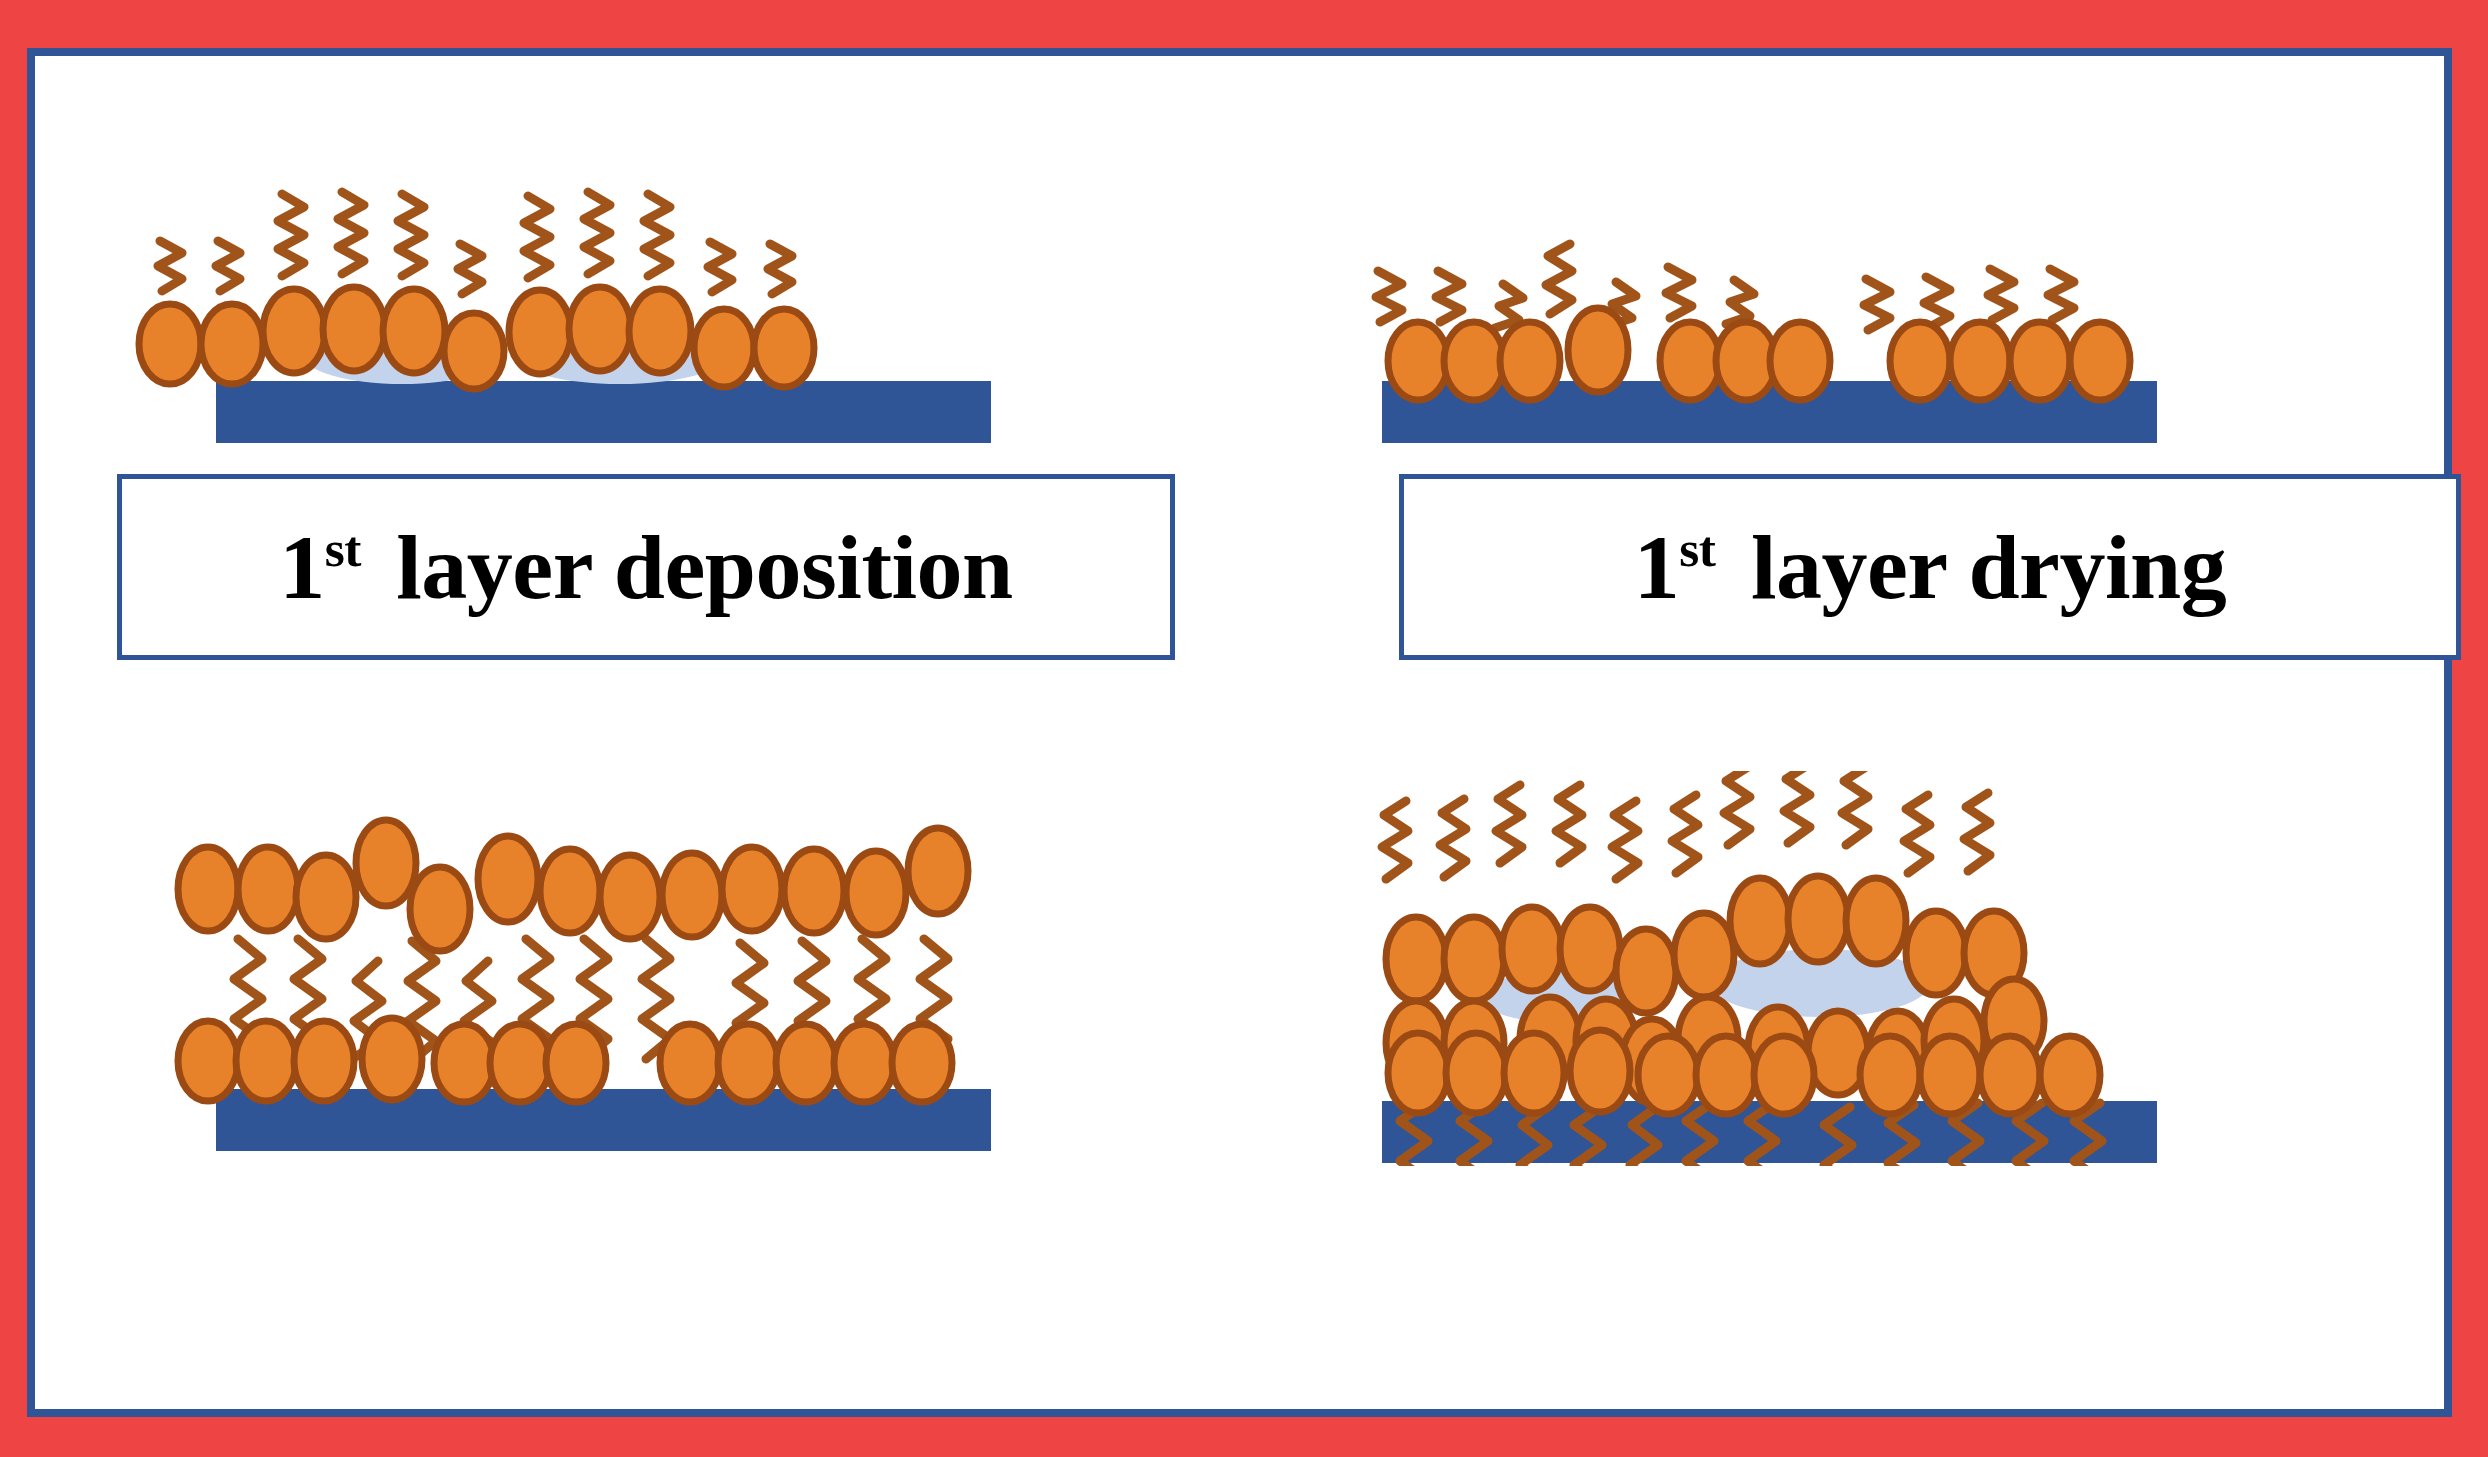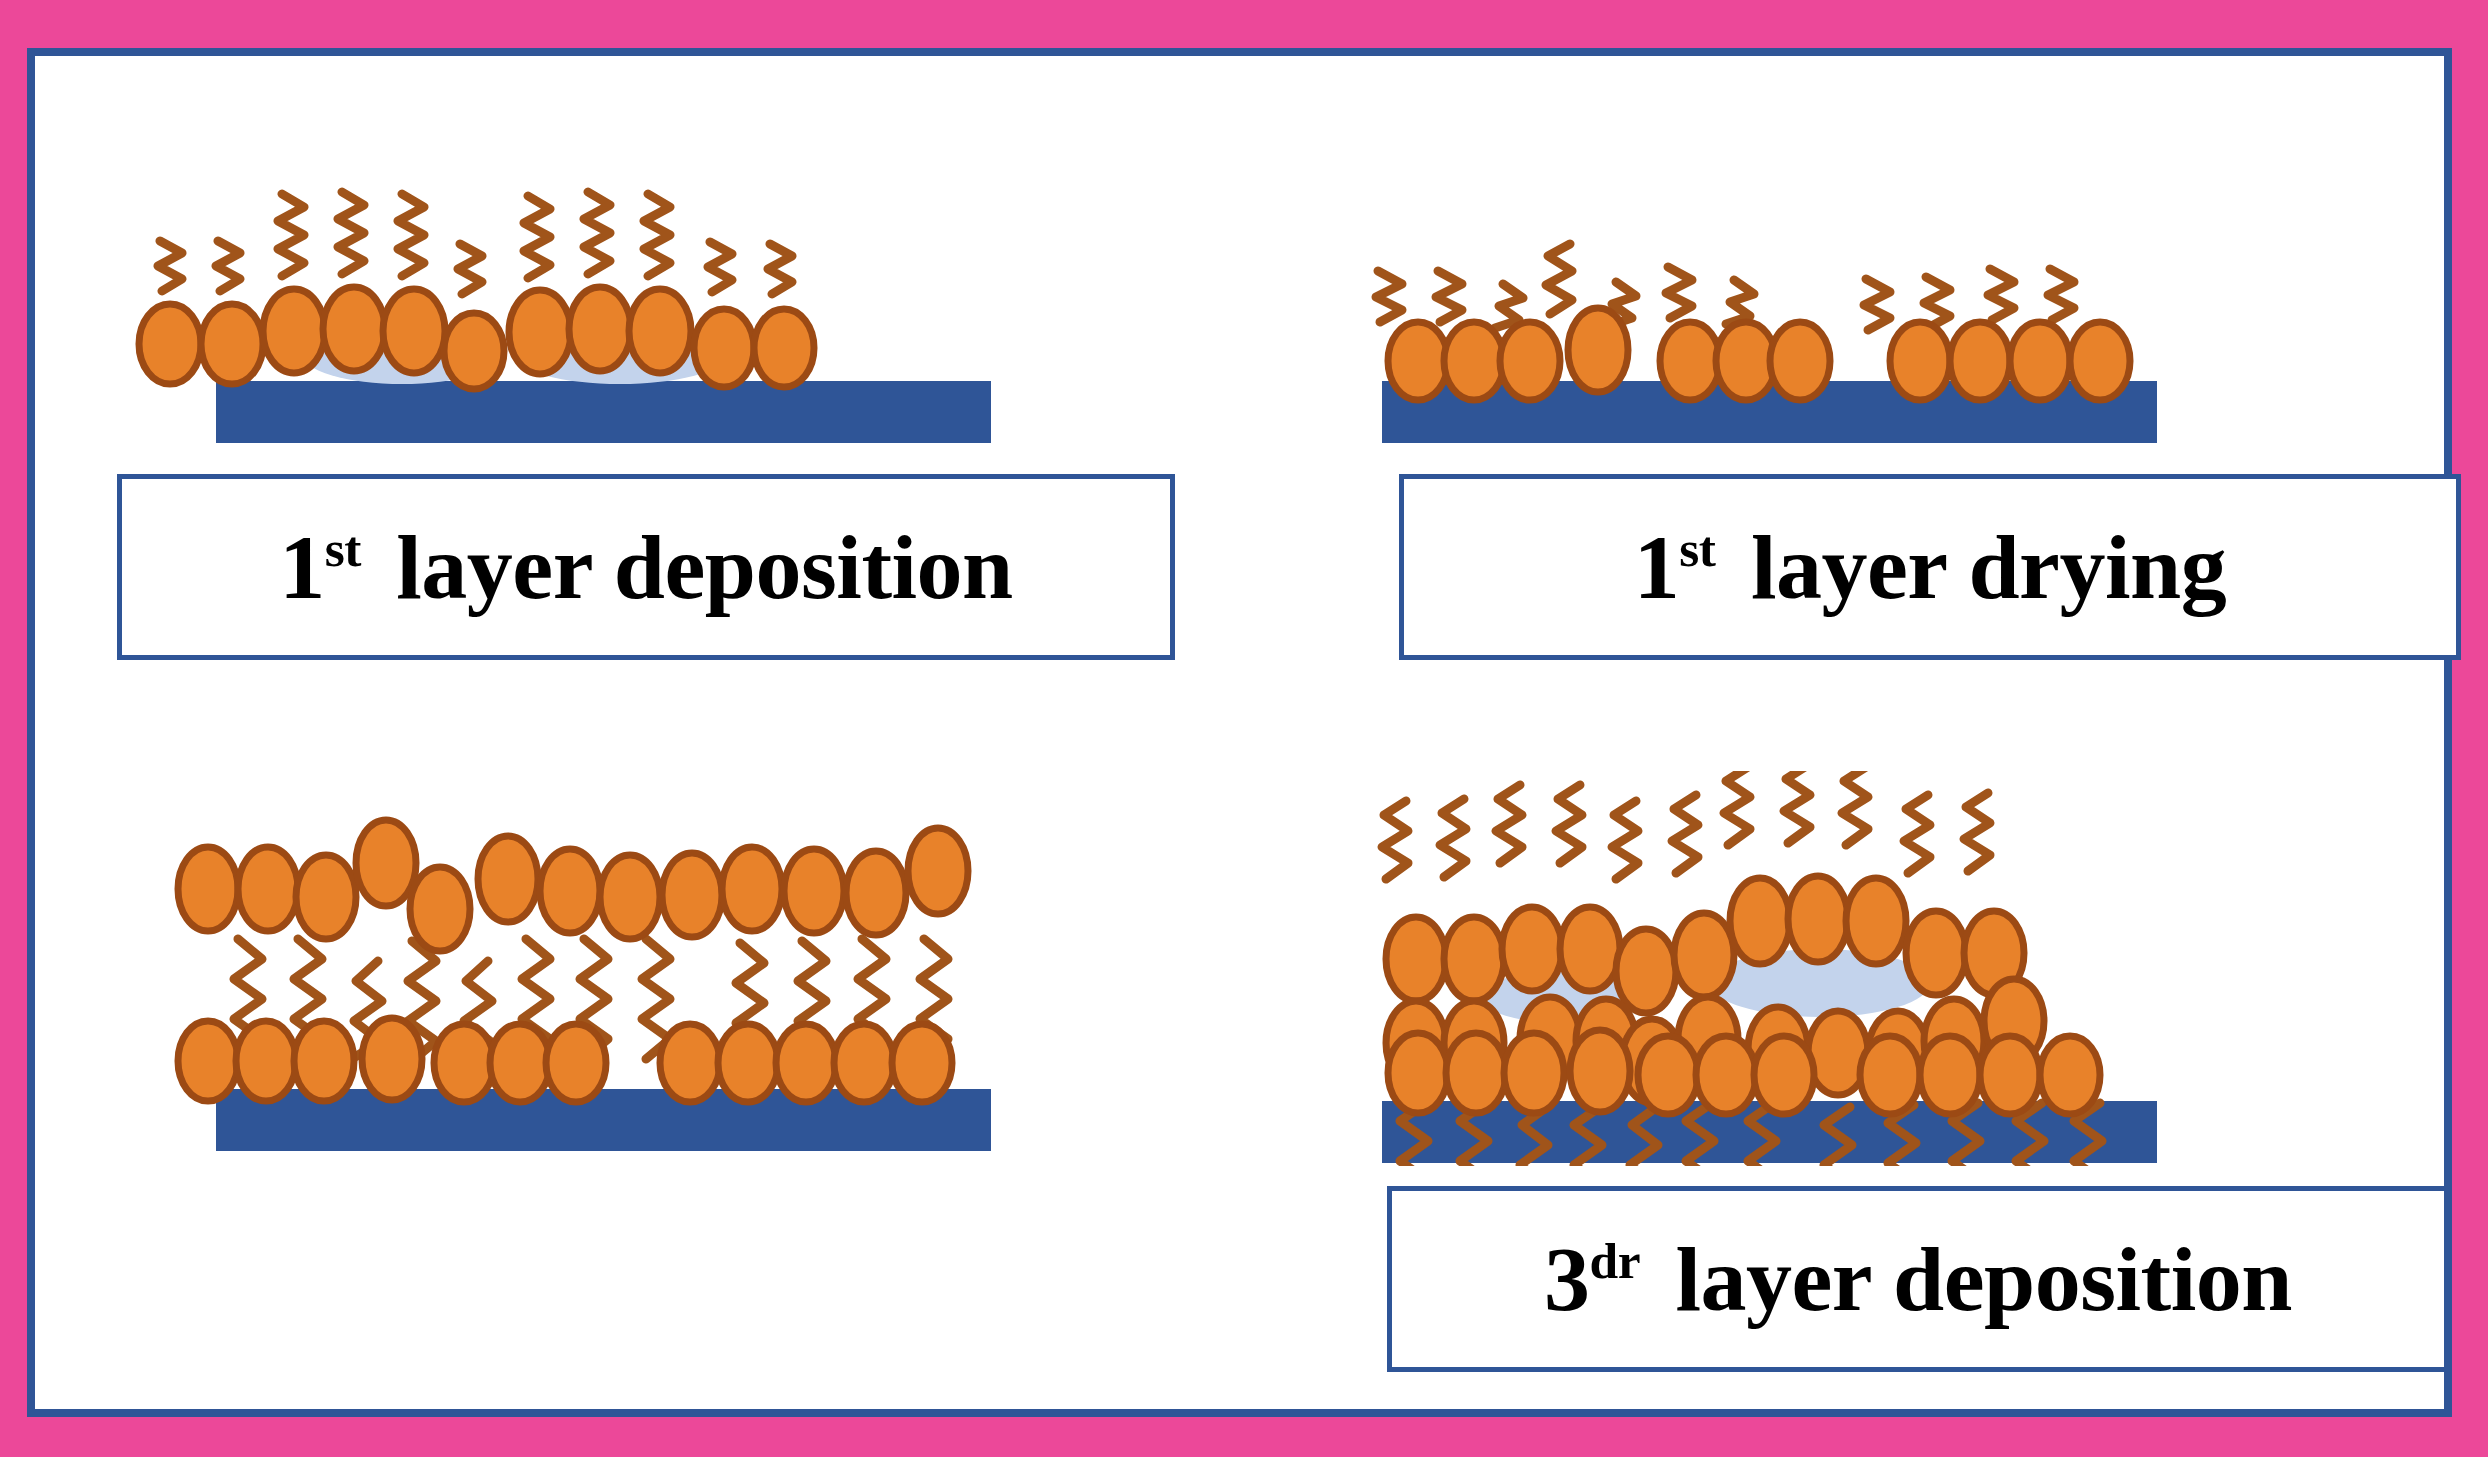--- a/index.html
+++ b/index.html
@@ -11,21 +11,21 @@
     width: 2488px;
     height: 1457px;
     font-family: "Liberation Serif", "DejaVu Serif", serif;
     overflow: hidden;
   }
 
   #figure-root {
     position: relative;
     width: 2488px;
     height: 1457px;
-    background: #ec4899;
+    background: #ef4444;
   }
 
   
   #outer-frame {
     position: absolute;
     left: 27px;
     top: 48px;
     width: 2425px;
     height: 1369px;
     border: 8px solid #2F5597;
@@ -357,21 +357,16 @@
             <ellipse cx="366" cy="304" rx="30" ry="39"></ellipse>
             <ellipse cx="424" cy="304" rx="30" ry="39"></ellipse>
             <ellipse cx="530" cy="304" rx="30" ry="39"></ellipse>
             <ellipse cx="590" cy="304" rx="30" ry="39"></ellipse>
             <ellipse cx="650" cy="304" rx="30" ry="39"></ellipse>
             <ellipse cx="710" cy="304" rx="30" ry="39"></ellipse>
           </g>
         </svg>
       </div>
 
-      <div class="caption-box">
-        <div class="caption-text">
-          <span>3</span><sup>dr</sup><span class="ord-gap"></span> <span>layer deposition</span>
-        </div>
-      </div>
     </div>
 
   </div>
 </div>
 
 </body></html>

